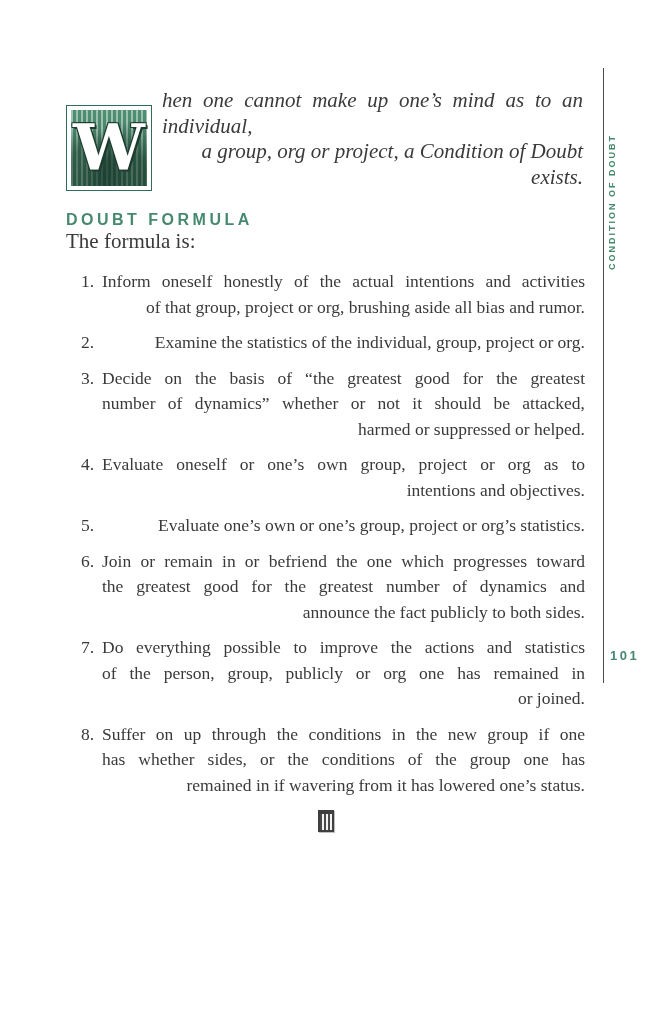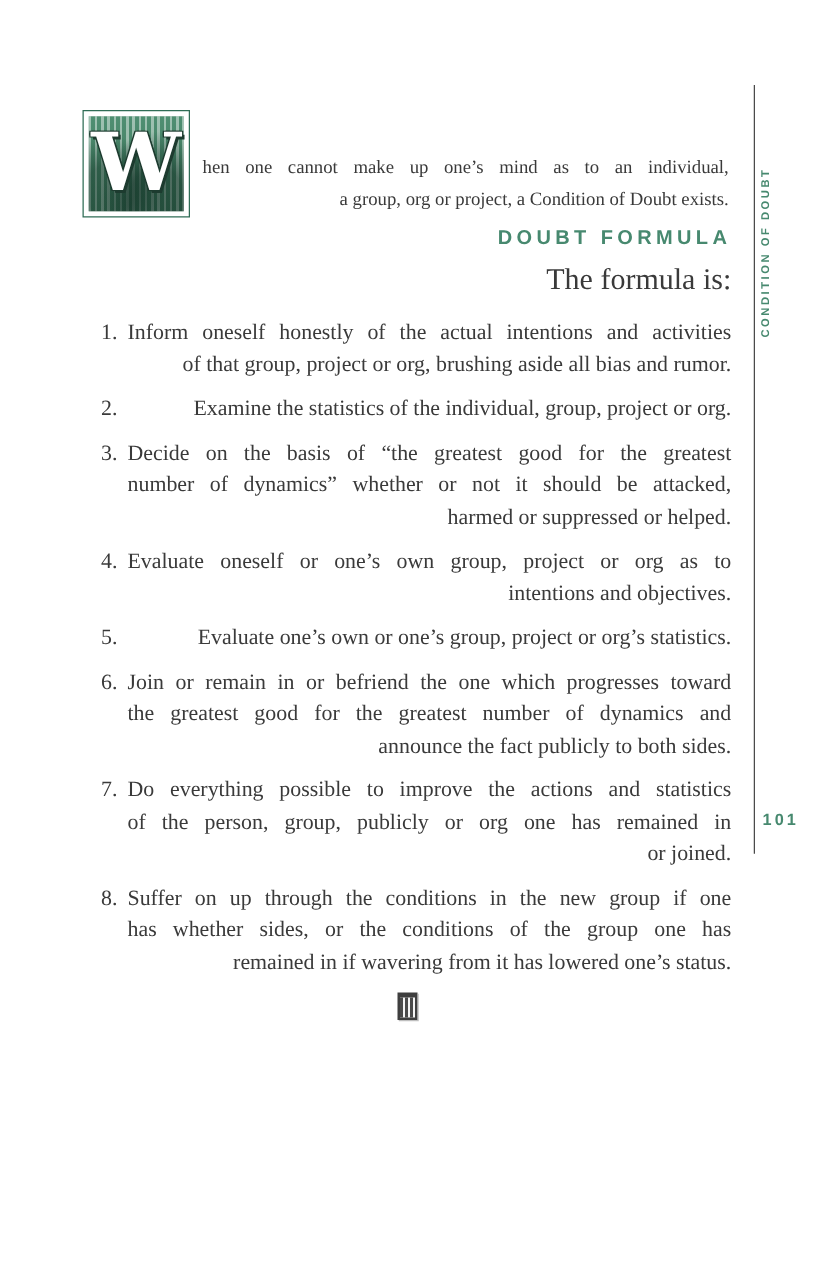--- a/index.html
+++ b/index.html
@@ -29,31 +29,31 @@
       radial-gradient(ellipse at 72% 88%, rgba(18,48,37,.55) 0 28%, transparent 58%),
       radial-gradient(ellipse at 22% 78%, rgba(24,58,44,.5) 0 24%, transparent 52%),
       repeating-linear-gradient(90deg, rgba(255,255,255,.45) 0 2px, transparent 2px 5px),
       linear-gradient(#4f8f72,#3a7258);
   }
   .dropcap-letter{
     font-family:"DejaVu Serif", serif;font-weight:bold;font-size:64px;line-height:1;
     color:#ffffff;
     text-shadow:2px 2px 0 #1d3b2f,-1px -1px 0 #1d3b2f,1px -1px 0 #1d3b2f,-1px 1px 0 #1d3b2f;
   }
-  .intro-text{margin-left:10px;width:421px;font-size:15px;line-height:25.5px;padding-bottom:1px;}
+  .intro-text{margin-left:10px;width:421px;font-size:21px;line-height:25.5px;padding-bottom:1px;font-style:italic;}
 
   .jl{text-align:justify;text-align-last:justify;}
   .ll{text-align:right;}
 
   
   .section-heading{
-    margin-top:8px;font-family:"Liberation Sans", sans-serif;font-weight:bold;
-    font-size:16px;letter-spacing:3.5px;color:#47896f;text-align:right;
+    margin-top:20px;font-family:"Liberation Sans", sans-serif;font-weight:bold;
+    font-size:16px;letter-spacing:3.5px;color:#47896f;
   }
-  .lead{margin-top:11px;font-size:24px;text-align:right;}
+  .lead{font-size:21px;}
 
   
   .formula{margin-top:15px;}
   .f-item{display:flex;margin-bottom:10px;font-size:17.5px;line-height:25.5px;}
   .f-num{width:28px;text-align:right;flex:none;}
   .f-text{margin-left:8px;flex:1;}
 
   
   .ornament{
     width:16px;height:22px;margin:12px auto 0;box-sizing:border-box;

